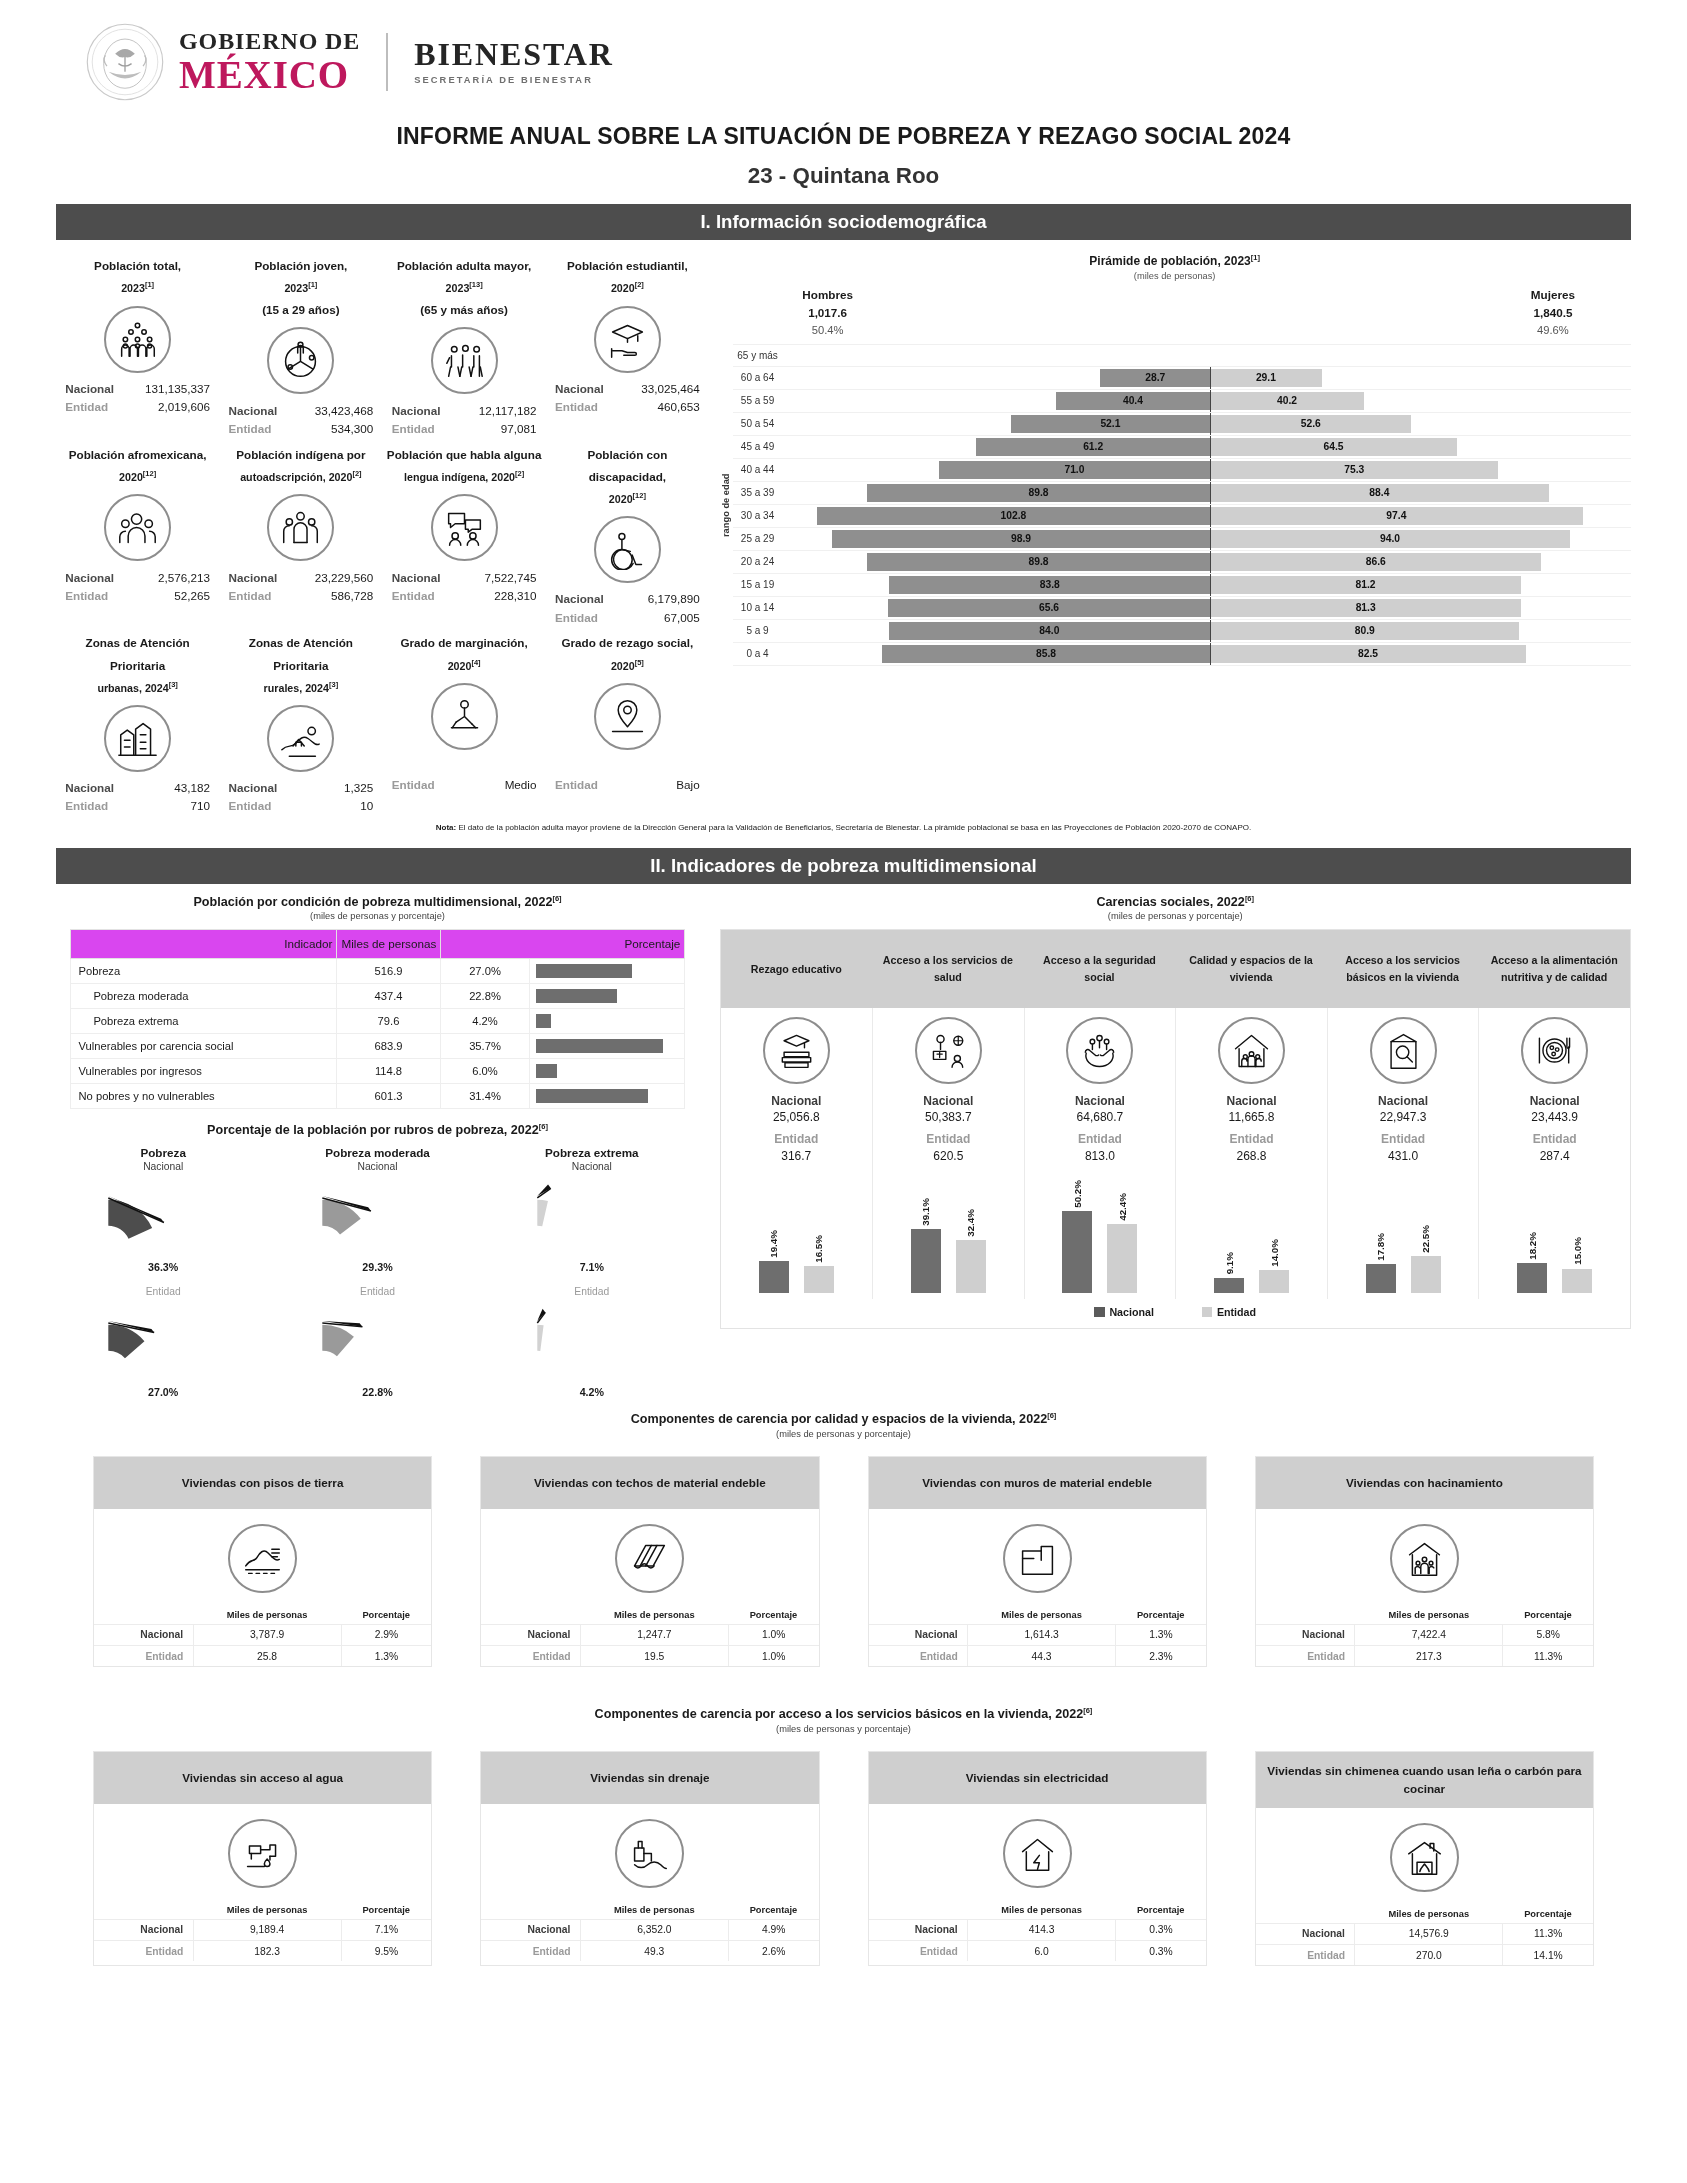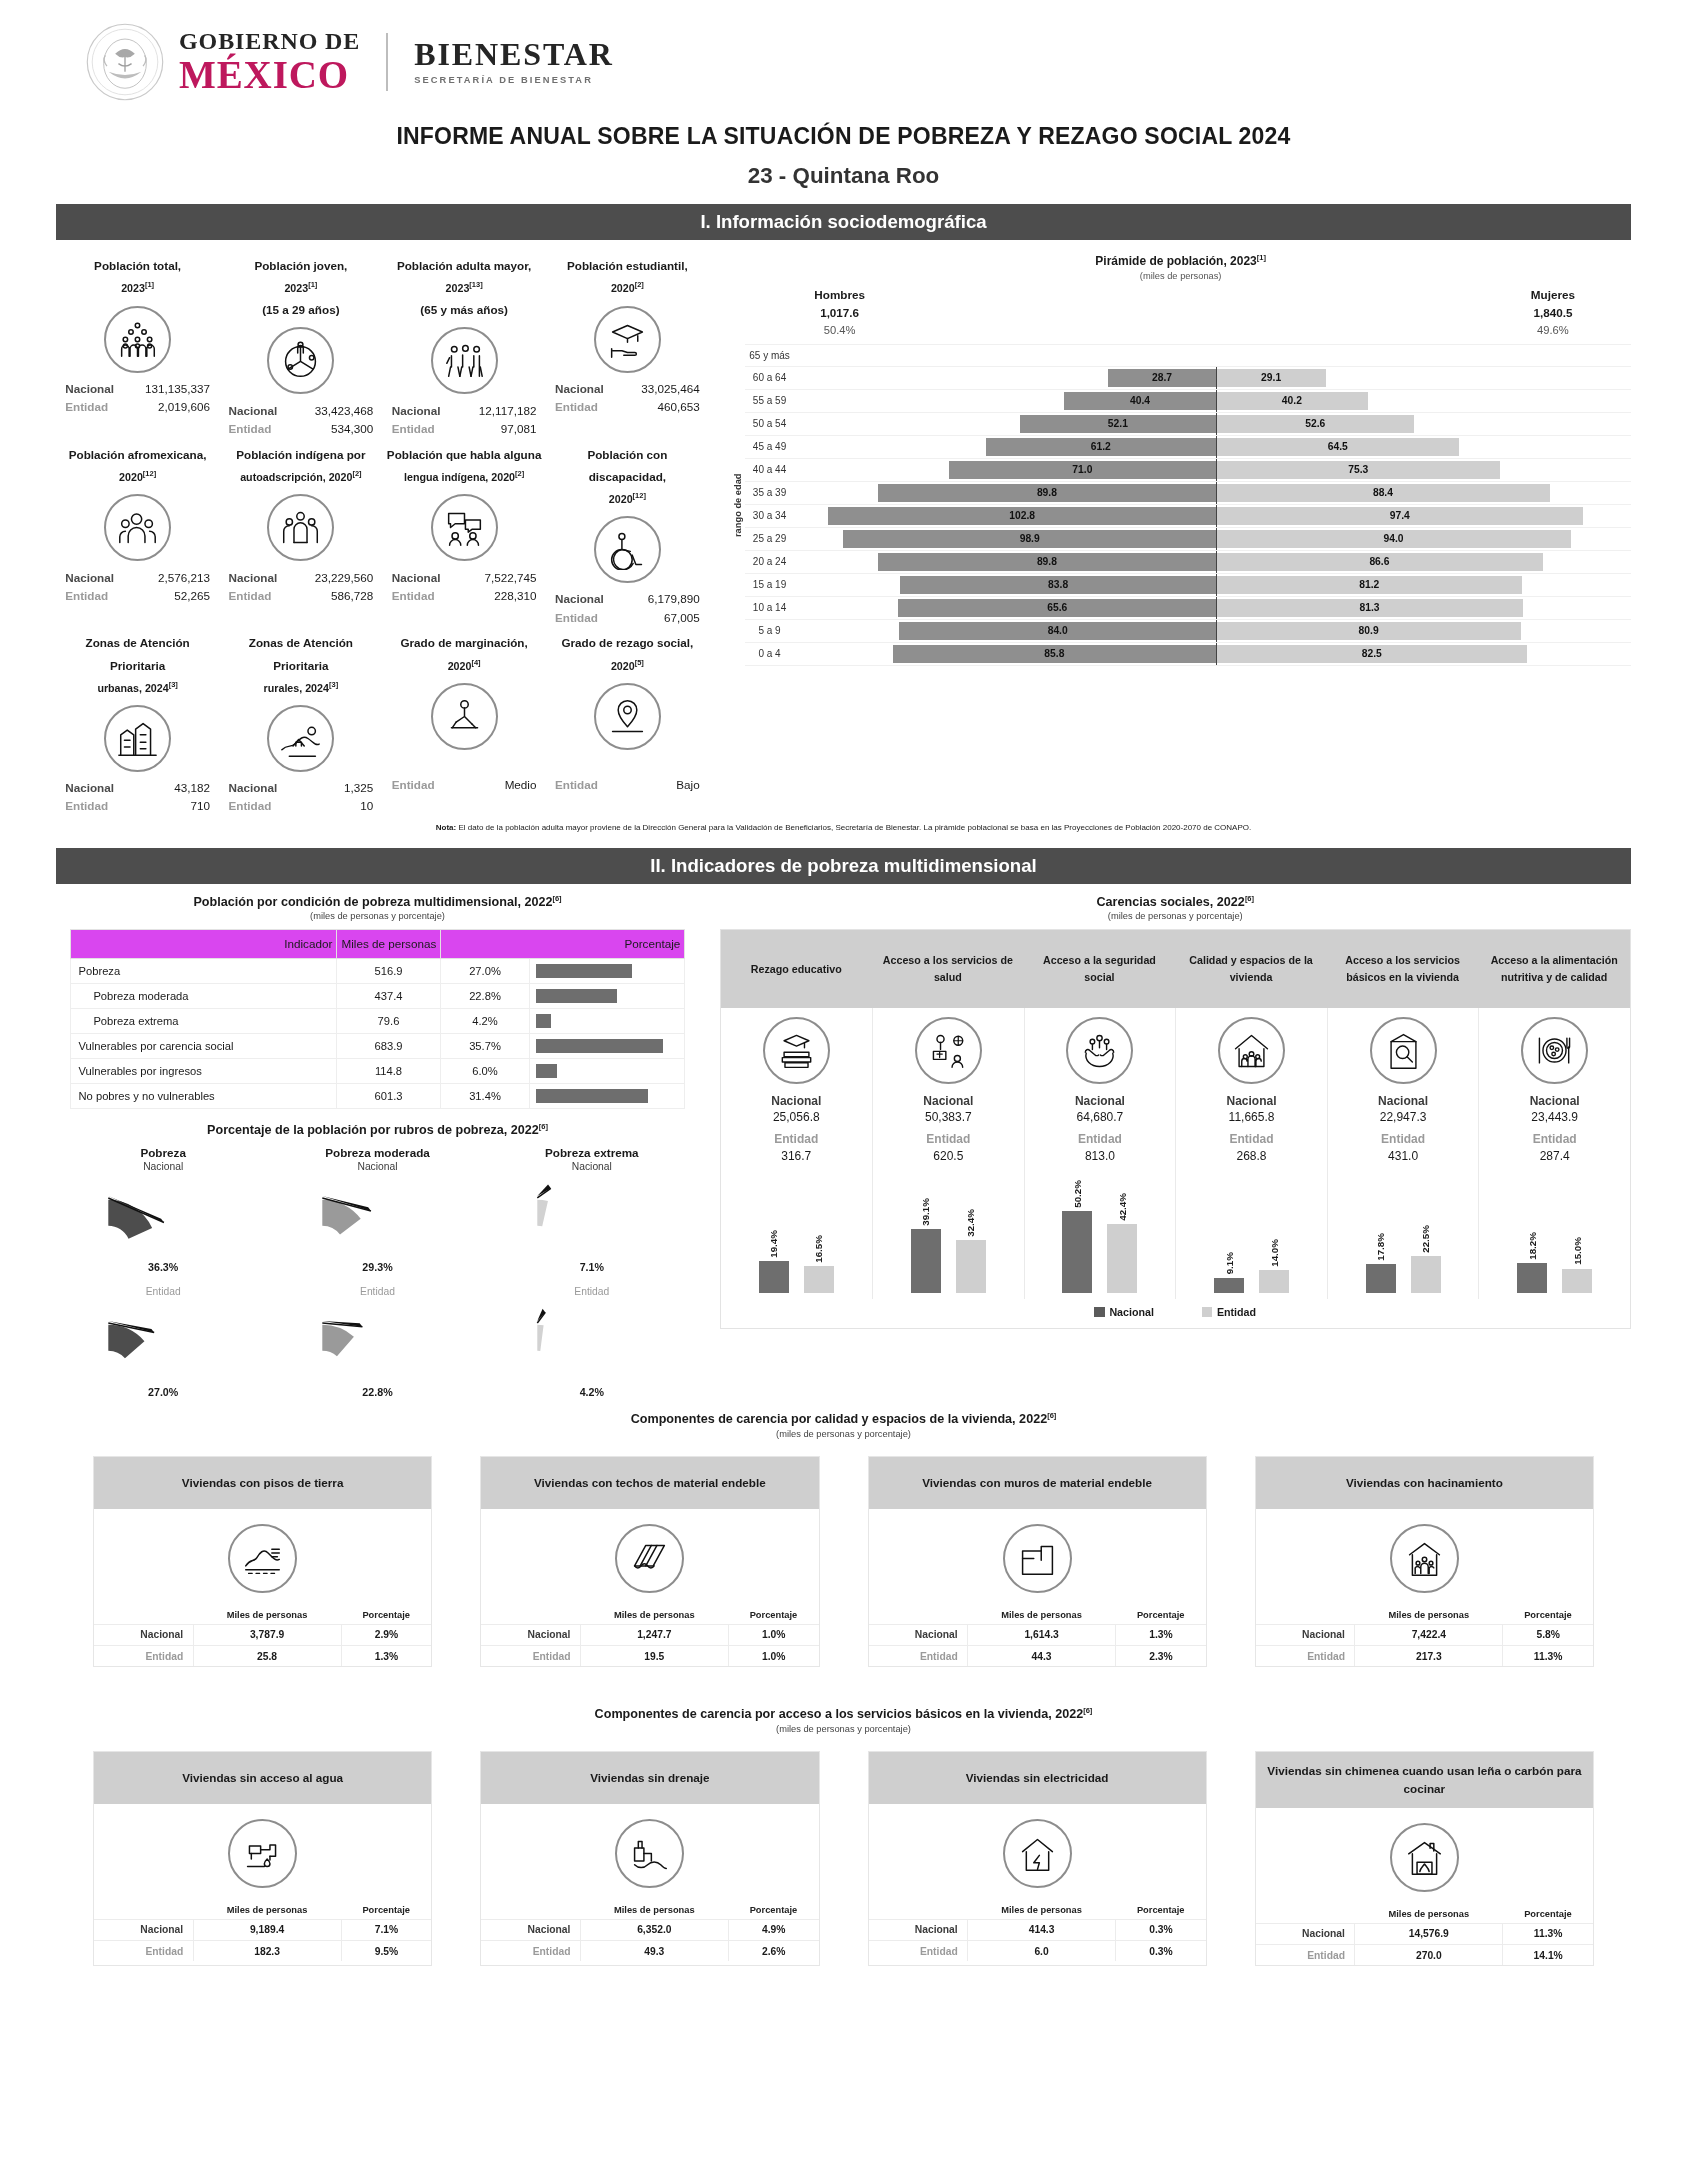--- a/index.html
+++ b/index.html
@@ -29,21 +29,21 @@
   .doc-subtitle { text-align:center; font-size:22.4px; font-weight:bold; margin-top:13px; color:#333; }
 
   
   .banner {
     background:#4d4d4d; color:#fff; text-align:center;
     font-size:18.6px; font-weight:bold; padding:6.5px 0 7.5px;
     margin-top:15px;
   }
 
   
-  .socio-wrap { display:flex; gap:12px; margin-top:9.3px; }
+  .socio-wrap { display:flex; gap:0; margin-top:9.3px; }
   .socio-left { width:653px; flex:none; }
   .socio-right { flex:1; padding-left:9.3px; }
 
   .card-grid { display:grid; grid-template-columns:repeat(4,1fr); }
   .scard { padding:5.6px 3.7px 0; text-align:center; }
   .scard-title { font-size:11.7px; font-weight:bold; line-height:1.9; min-height:45px; }
   .scard-title .yr { font-size:10.7px; }
   .sup { font-size:7.5px; vertical-align:super; }
   .icon-circle {
     width:67px; height:67px; border-radius:50%;
@@ -145,21 +145,21 @@
   .viv-title { text-align:center; font-size:12.6px; font-weight:bold; margin-top:13px;}
   .viv-sub { text-align:center; font-size:9.3px; color:#444; margin-top:2.8px;}
   .viv-grid { display:grid; grid-template-columns:repeat(4,1fr); gap:48px; margin-top:17px; padding:0 37px;}
   .viv-card { border:0.9px solid #e6e6e6; }
   .viv-card-head { background:#cfcfcf; font-size:11.7px; font-weight:bold; text-align:center; padding:9.3px 7.5px; min-height:52px; display:flex; align-items:center; justify-content:center; line-height:1.6;}
   .viv-card-body { padding:9.3px 0 0; background:#fff; }
   .viv-icon { width:69px; height:69px; border-radius:50%; border:2.8px solid #8d8d8d; margin:5.6px auto 13px; display:flex; align-items:center; justify-content:center;}
   .viv-icon svg { width:41px; height:41px; }
   .viv-table { width:100%; border-collapse:collapse; font-size:10.3px;}
   .viv-table th { font-size:9.3px; font-weight:bold; padding:3.7px 1.9px; text-align:center; color:#222;}
-  .viv-table td { padding:4.7px 3.7px; text-align:center; border-top:0.9px solid #ececec; border-left:0.9px solid #ececec;font-weight:bold;}
+  .viv-table td { padding:4.7px 3.7px; text-align:center; border-top:0.9px solid #ececec; border-left:0.9px solid #ececec;}
   .viv-table td.rl { text-align:right; font-weight:bold; color:#3b3b3b; border-left:none; padding-right:9.3px;}
   .viv-table td.rl.ent { color:#9a9a9a; }
 </style>
 </head>
 <body>
 
 <div class="page">
 
   <div class="header">
     <svg class="eagle" viewBox="0 0 100 100">

